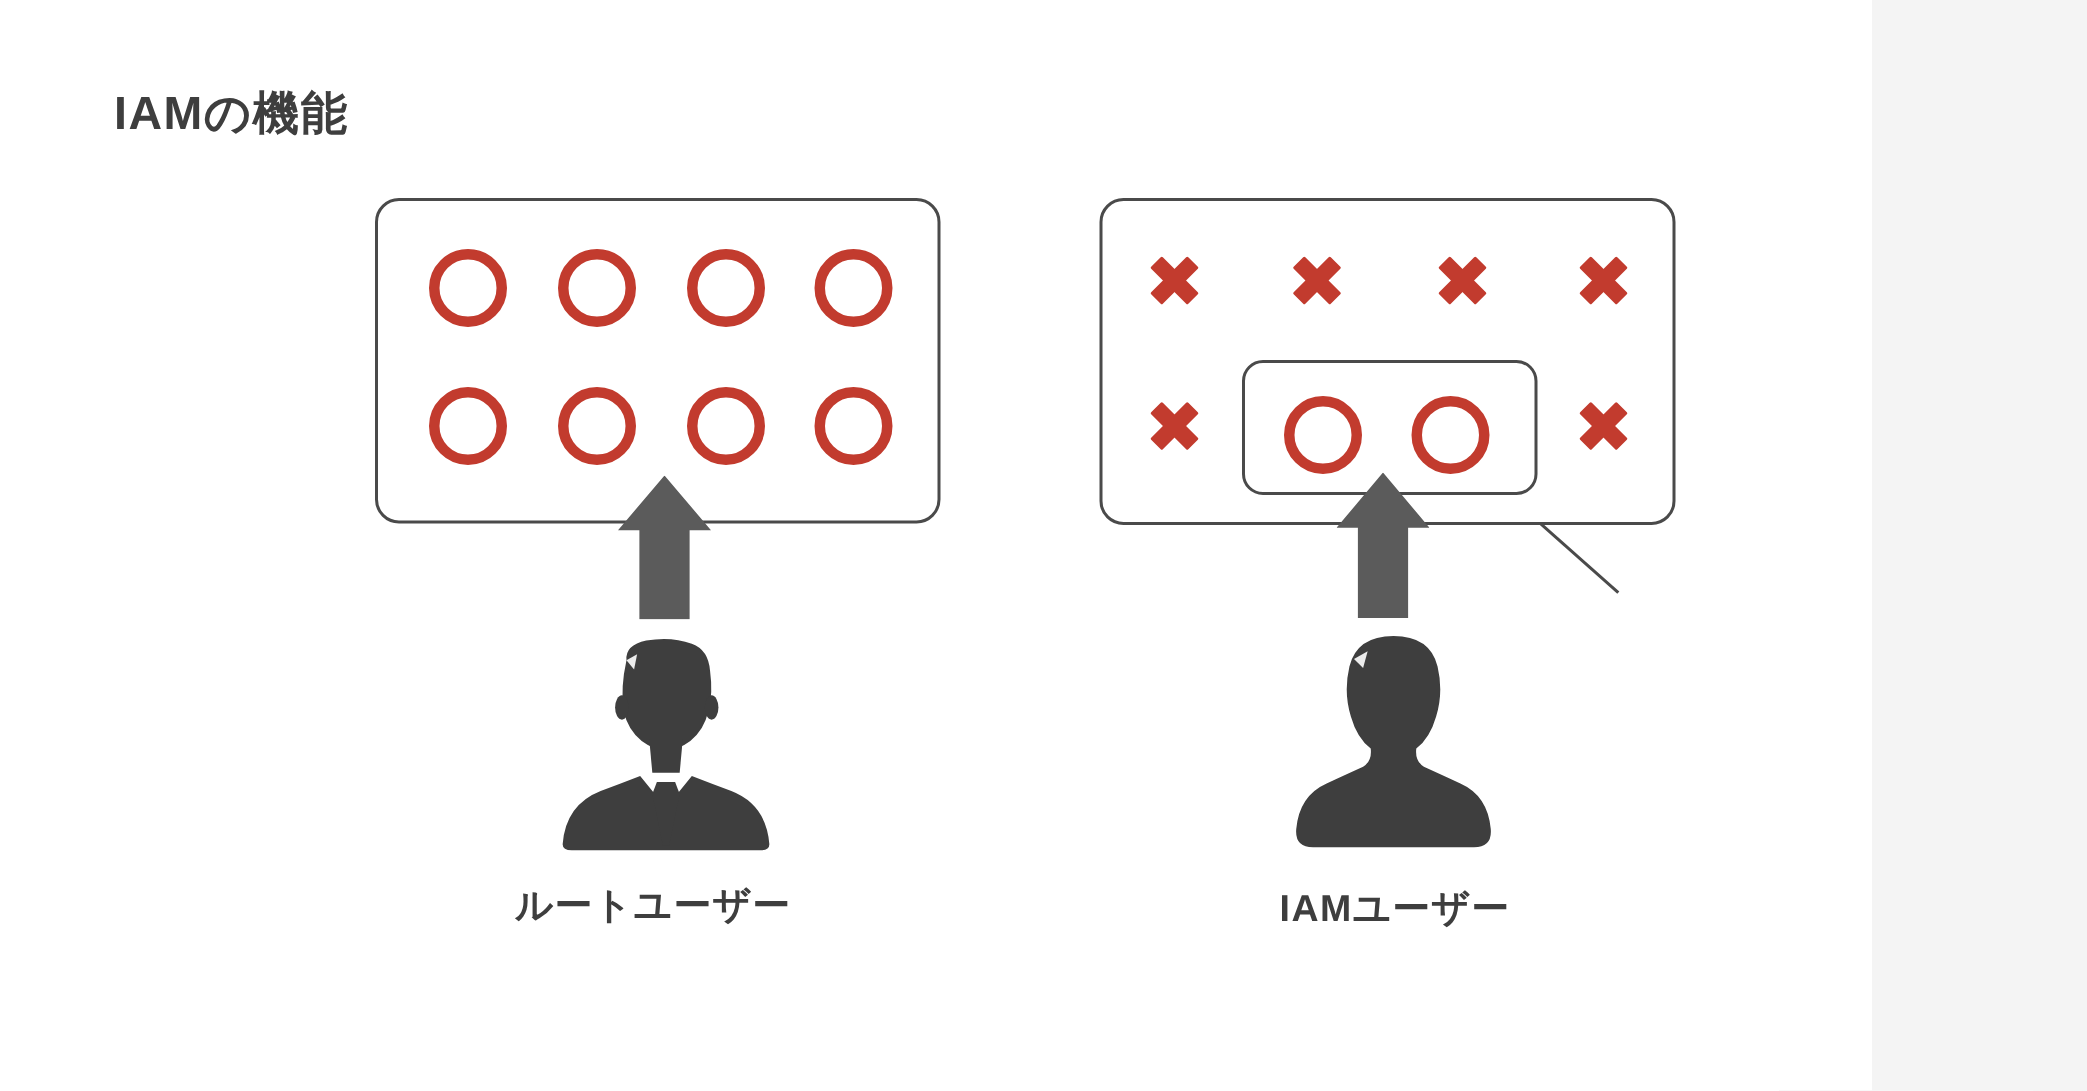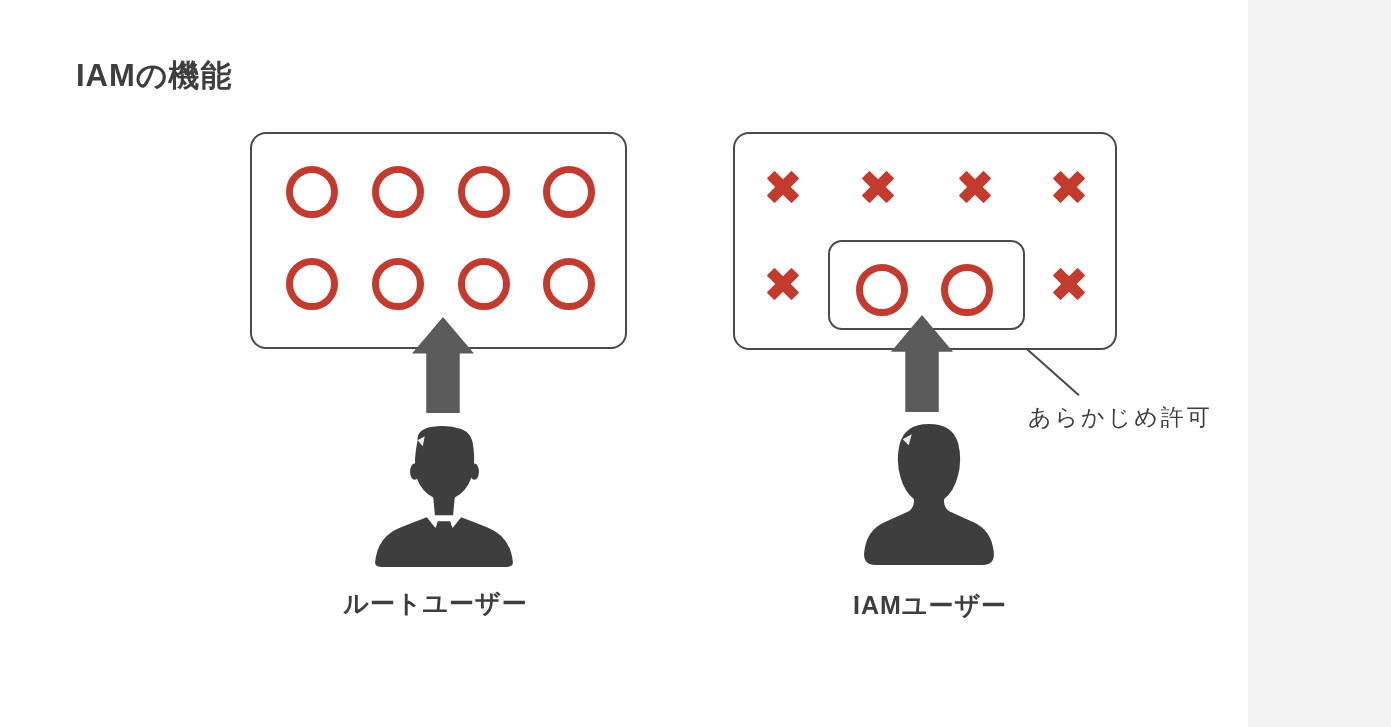--- a/index.html
+++ b/index.html
@@ -140,16 +140,15 @@
       <path d="M75 5 Q99 5 104 25 Q108 42 103 58 Q99 72 90 79 Q89 87 95 91 Q106 96 119 102 Q137 110 139 132 Q140 144 128 144 L22 144 Q10 144 11 132 Q13 110 31 102 Q44 96 55 91 Q61 87 60 79 Q51 72 47 58 Q42 42 46 25 Q51 5 75 5 Z"></path>
       <path d="M49 20 L58 15 L55 26 Z" fill="#ffffff" opacity="0.9"></path>
     </g>
   </svg>
 
   <div class="user-label left-label">ルートユーザー</div>
   <div class="user-label right-label">IAMユーザー</div>
 
   <div class="leader-line"></div>
   <div class="annotation">
-    <div>あらかじめ許可</div>
   </div>
 
 </div>
 
 </body></html>

